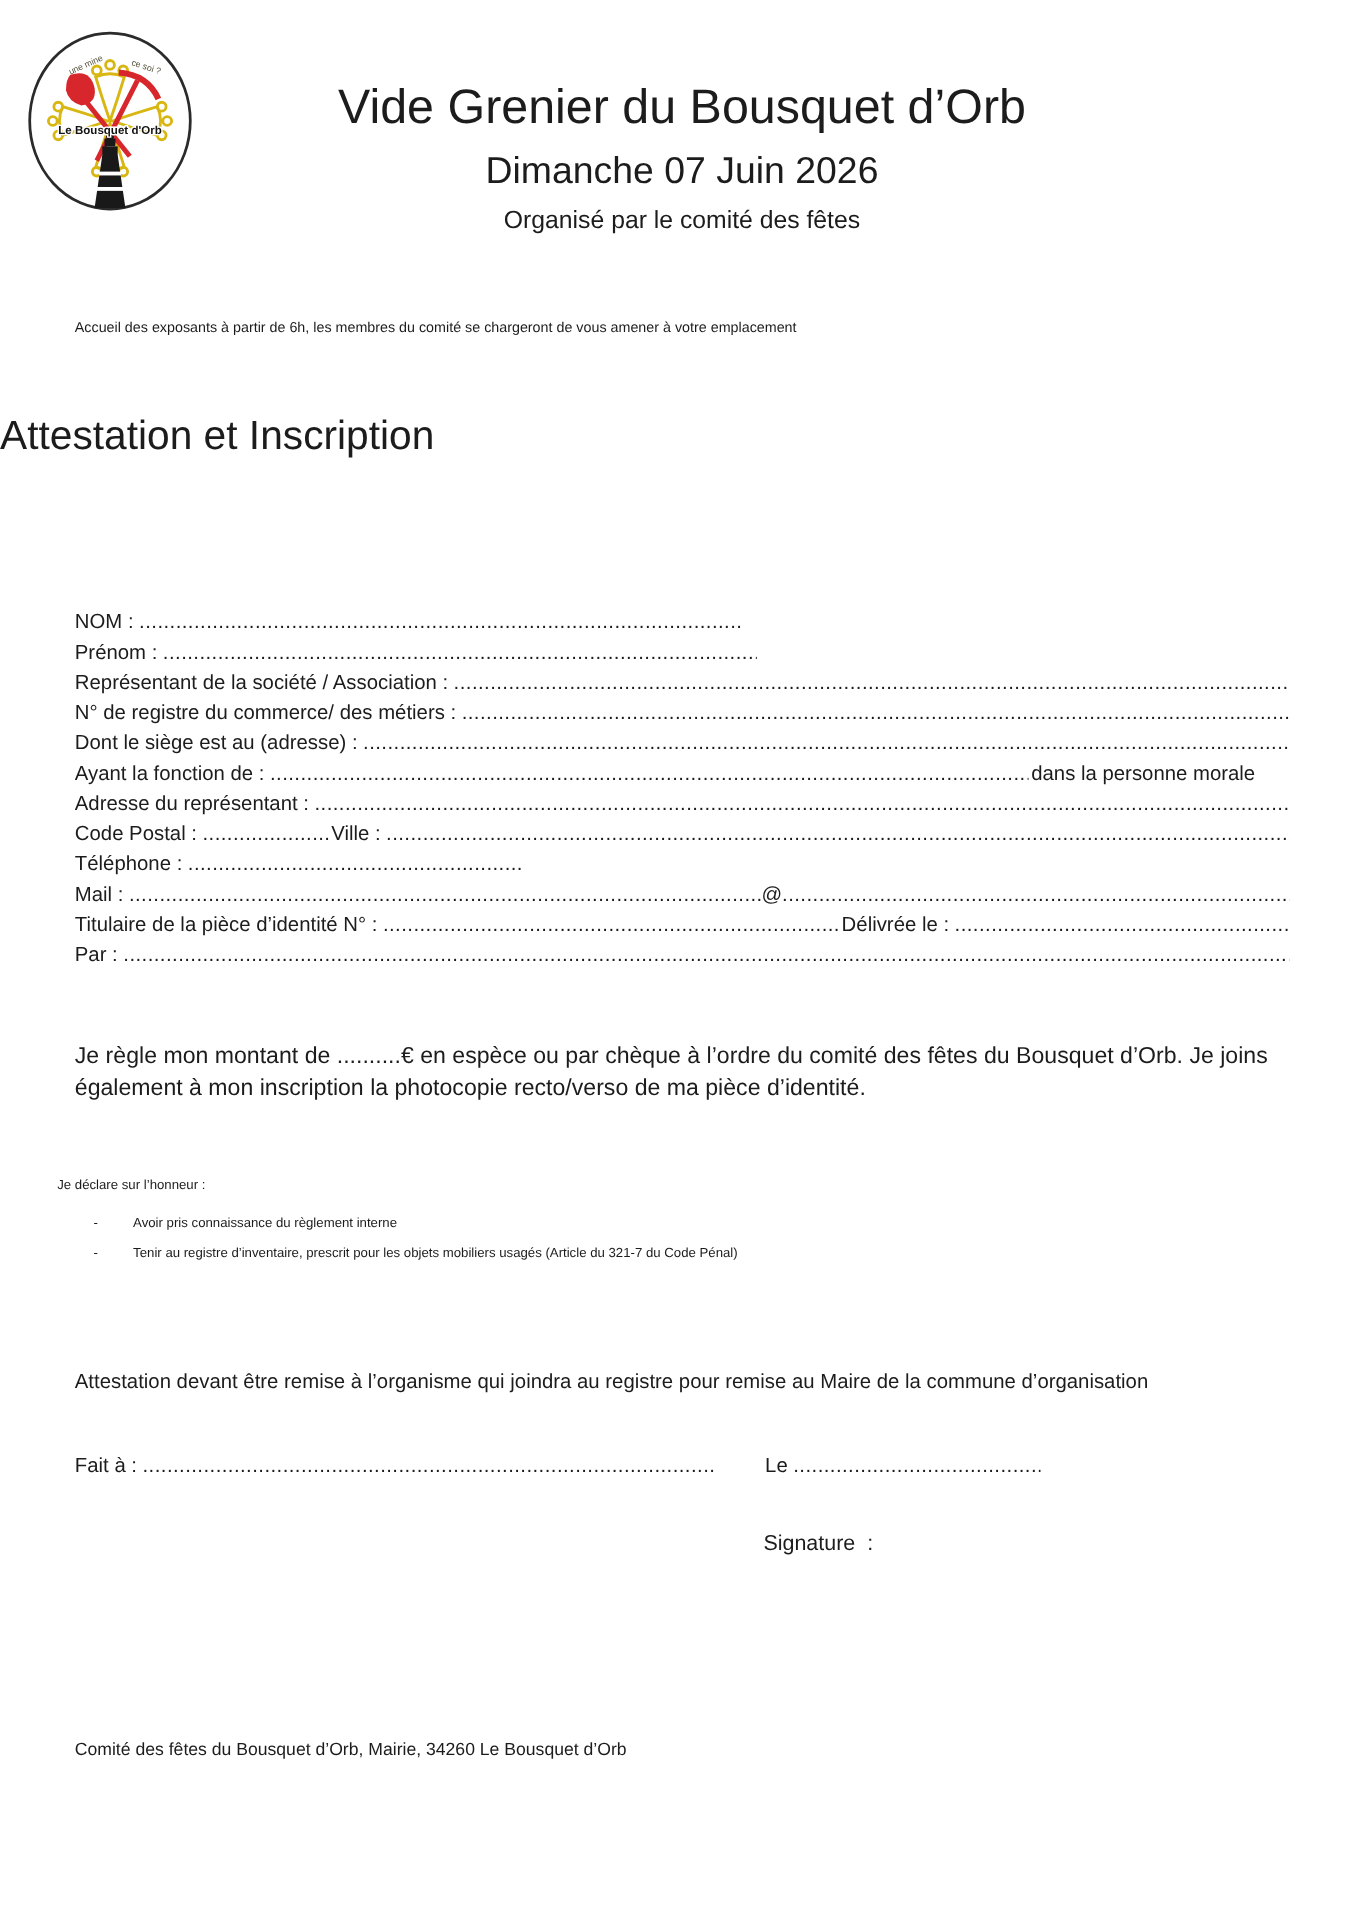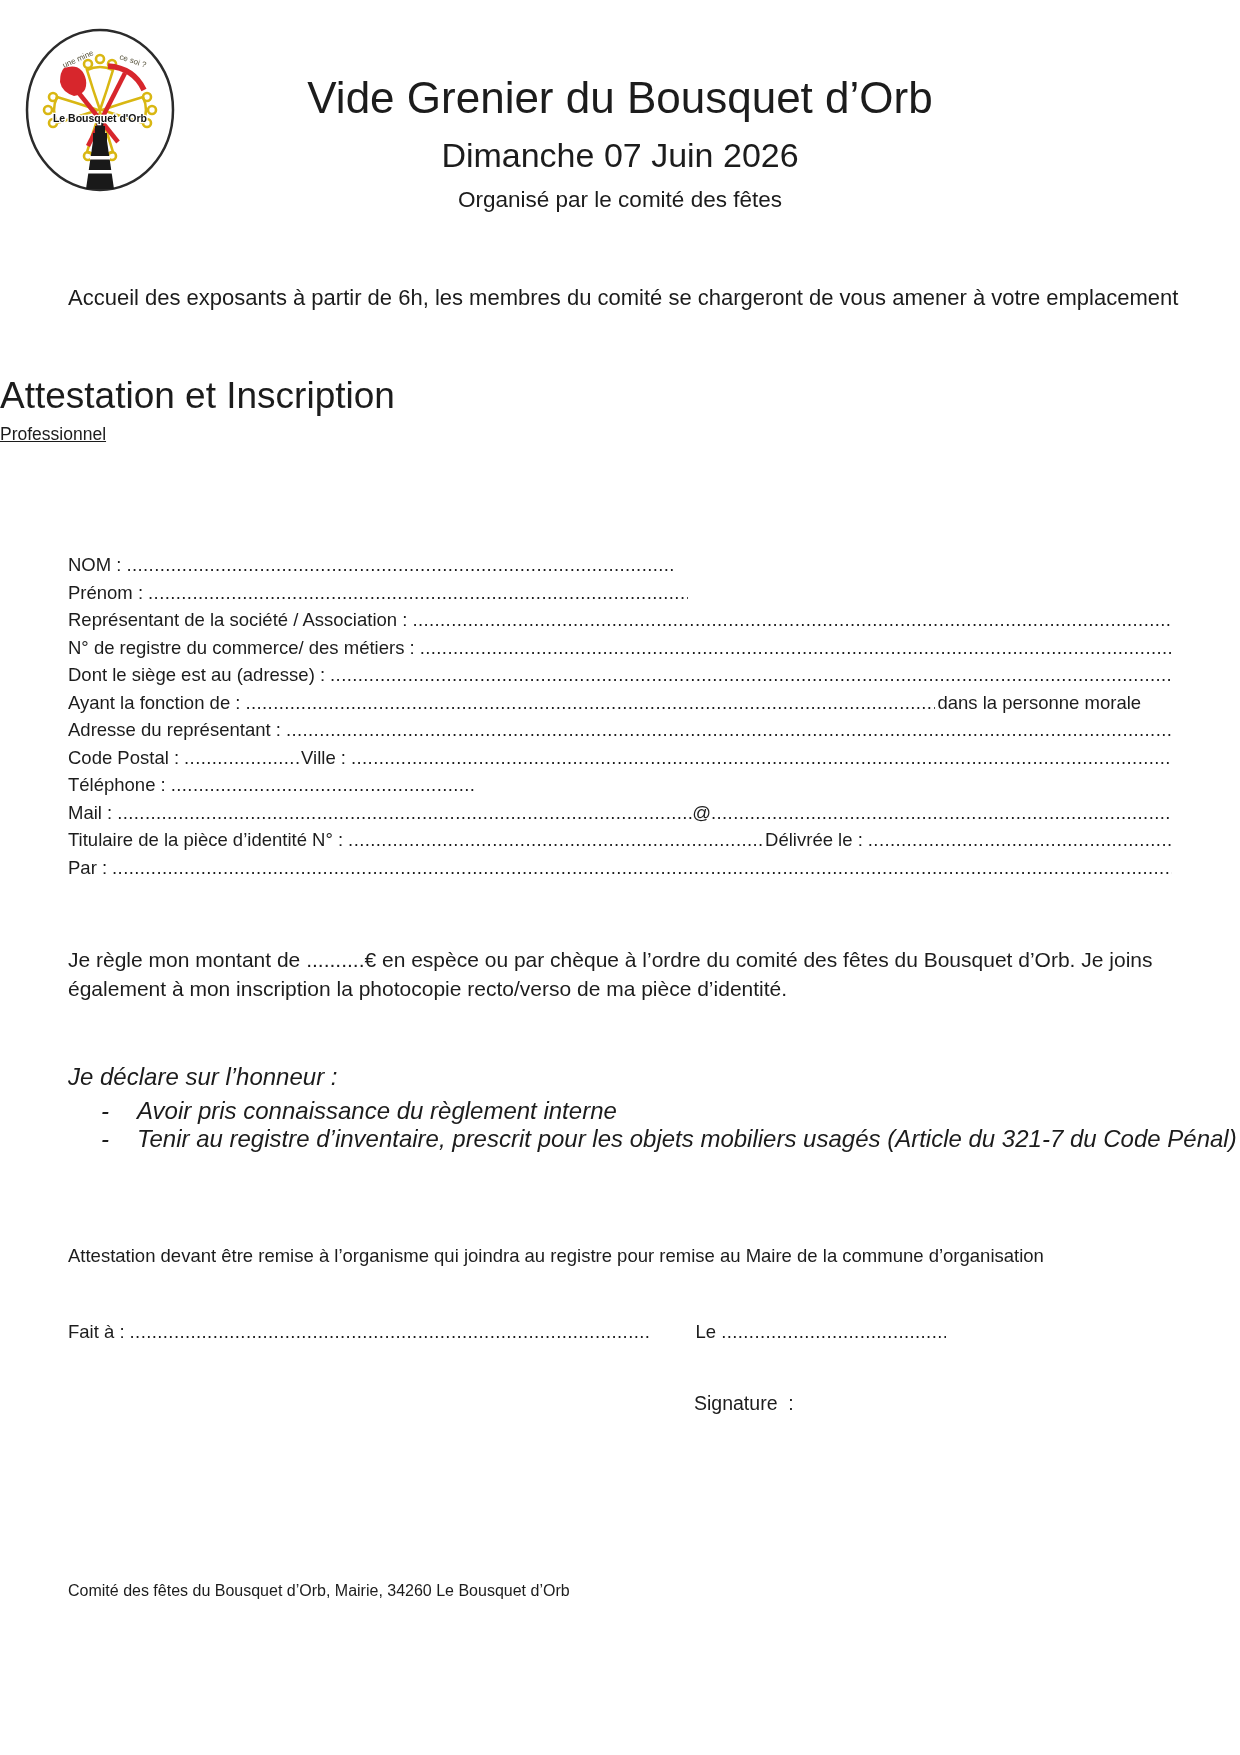--- a/index.html
+++ b/index.html
@@ -9,42 +9,42 @@
     overflow:hidden;
   }
   
   .logo{position:absolute;left:24px;top:26px;width:152px;height:168px;}
   
   .titles{position:absolute;top:72px;left:0;right:0;text-align:center;}
   .h1{font-size:44px;line-height:51px;}
   .h2{font-size:34px;line-height:40px;margin-top:12px;}
   .h3{font-size:22.5px;line-height:26px;margin-top:12px;}
   
-  .intro{position:absolute;top:284px;left:68px;right:60px;font-size:22px;line-height:28px;margin:0;}
+  .intro{position:absolute;top:284px;left:68px;right:60px;font-size:13px;line-height:28px;margin:0;}
   
   .section{position:absolute;top:374px;left:0;right:0;text-align:left;}
   .sec-title{font-size:37px;line-height:44px;}
   .sec-sub{font-size:17.5px;line-height:22px;margin-top:5px;text-decoration:underline;}
   
   .form{position:absolute;top:551px;left:68px;width:1104px;}
   .line{height:27.5px;line-height:27.5px;font-size:18.5px;white-space:nowrap;overflow:hidden;}
   .lbl{margin-right:5px;}
   .dots{
     display:inline-block;overflow:hidden;white-space:nowrap;
     line-height:19px;vertical-align:-3px;letter-spacing:0.4px;color:#1c1c1c;
   }.w115{width:115px}.w225{width:225px}
   .w305{width:305px}.w415{width:415px}.w520{width:520px}.w540{width:540px}
   .w548{width:548px}.w575{width:575px}.w690{width:690px}.wfill{width:1110px}
   .mid{margin:0 5px 0 2px;}
   .sp30{display:inline-block;width:30px}.sp16{display:inline-block;width:16px}
   .sp26{display:inline-block;width:26px}.sp46{display:inline-block;width:46px}
   .footnote{font-size:13px;color:#1c1c1c;}
   
   .reglement{position:absolute;top:946px;left:68px;width:1104px;font-size:21px;line-height:28.5px;margin:0;}
-  .declaration{position:absolute;top:1063px;left:68px;width:1104px;font-size:24px;font-style:italic;}
+  .declaration{position:absolute;top:1063px;left:52px;width:1104px;font-size:12px;}
   .decl-intro{height:28.5px;line-height:28.5px;}
   .decl-list{margin-top:5px;}
   .decl-item{height:28.5px;line-height:28.5px;padding-left:33px;white-space:nowrap;}
   .dash{display:inline-block;width:36px;}
   .note{position:absolute;top:1242px;left:68px;width:1015px;font-size:18.5px;line-height:28.5px;margin:0;}
   .fait{position:absolute;top:1318px;left:68px;width:1104px;height:28px;line-height:28px;font-size:18.5px;white-space:nowrap;overflow:hidden;}
   .signature{position:absolute;top:1392px;left:694px;font-size:19.5px;}
   
   .footer{position:absolute;top:1577px;left:68px;width:1110px;font-size:16px;}
   .fline{height:27.5px;line-height:27.5px;white-space:nowrap;overflow:hidden;}
@@ -105,21 +105,20 @@
   <div class="titles">
     <div class="h1">Vide Grenier du Bousquet d’Orb</div>
     <div class="h2">Dimanche 07 Juin 2026</div>
     <div class="h3">Organisé par le comité des fêtes</div>
   </div>
 
   <p class="intro">Accueil des exposants à partir de 6h, les membres du comité se chargeront de vous amener à votre emplacement</p>
 
   <div class="section">
     <div class="sec-title">Attestation et Inscription</div>
-    <div class="sec-sub">Professionnel</div>
   </div>
 
   <div class="form">
 
     <div class="line">
       <span class="lbl">NOM :</span><span class="dots w548">....................................................................................................................................................................................................................................................................................................................</span>
     </div>
 
     <div class="line">
       <span class="lbl">Prénom :</span><span class="dots w540">....................................................................................................................................................................................................................................................................................................................</span>

